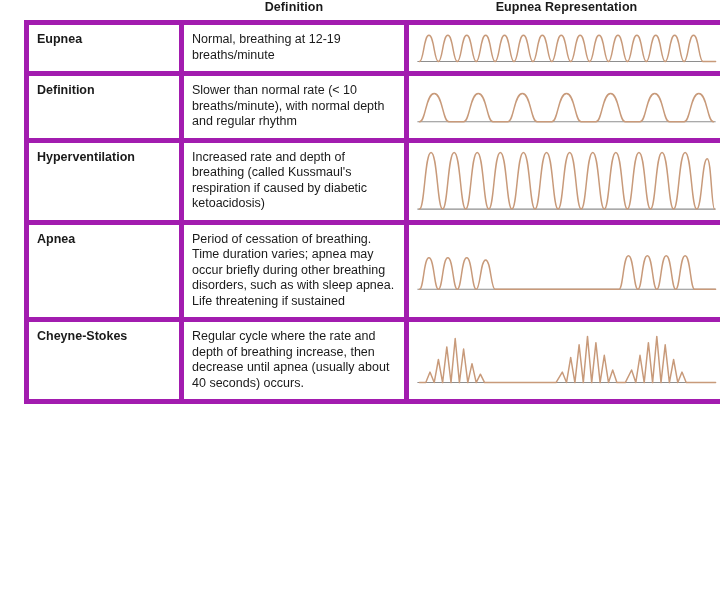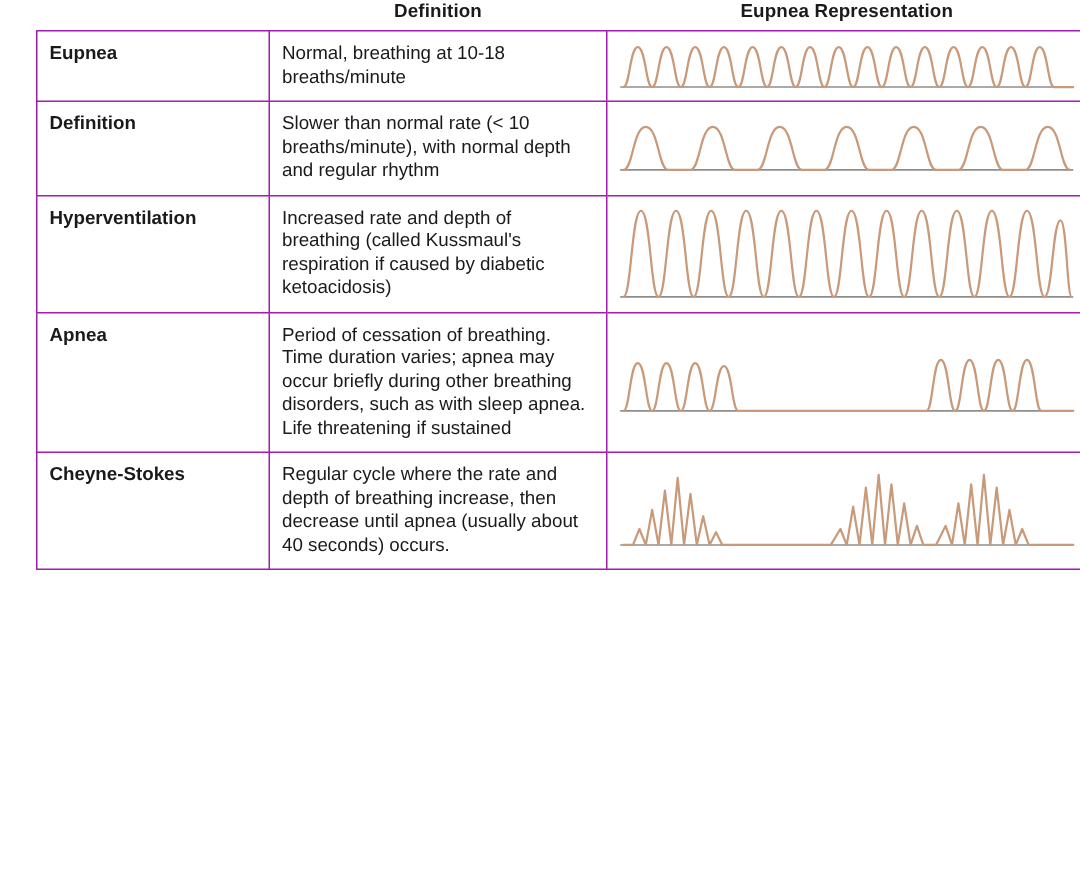--- a/index.html
+++ b/index.html
@@ -35,21 +35,21 @@
     font-weight: bold;
     color: #1a1a1a;
     text-align: center;
     padding: 0 0 6px 0;
     vertical-align: bottom;
     letter-spacing: 0.1px;
   }
   thead th.blank { }
 
   tbody td {
-    border: 1px solid #a21caf;
+    border: 5px solid #a21caf;
     vertical-align: top;
     padding: 7px 8px 8px 8px;
     font-size: 12.5px;
     line-height: 15.5px;
   }
   tbody td.term {
     font-weight: bold;
     white-space: nowrap;
   }
   tbody td.def {
@@ -93,21 +93,21 @@
       <tr>
         <th class="blank"></th>
         <th>Definition</th>
         <th>Eupnea Representation</th>
       </tr>
     </thead>
     <tbody>
 
       <tr>
         <td class="term">Eupnea</td>
-        <td class="def">Normal, breathing at 10-18 breaths/minute</td>
+        <td class="def">Normal, breathing at 12-19 breaths/minute</td>
         <td class="gfx">
           <span class="wave-wrap">
             <svg class="wave" viewBox="0 0 300 38" preserveAspectRatio="none" aria-hidden="true">
               <path class="baseline" d="M8 32 H292"></path>
               <path class="trace" d="M10 32
                 C14 32 14 7 19 7 C24 7 24 32 28 32
                 C32 32 32 7 37 7 C42 7 42 32 46 32
                 C50 32 50 7 55 7 C60 7 60 32 64 32
                 C68 32 68 7 73 7 C78 7 78 32 82 32
                 C86 32 86 7 91 7 C96 7 96 32 100 32

